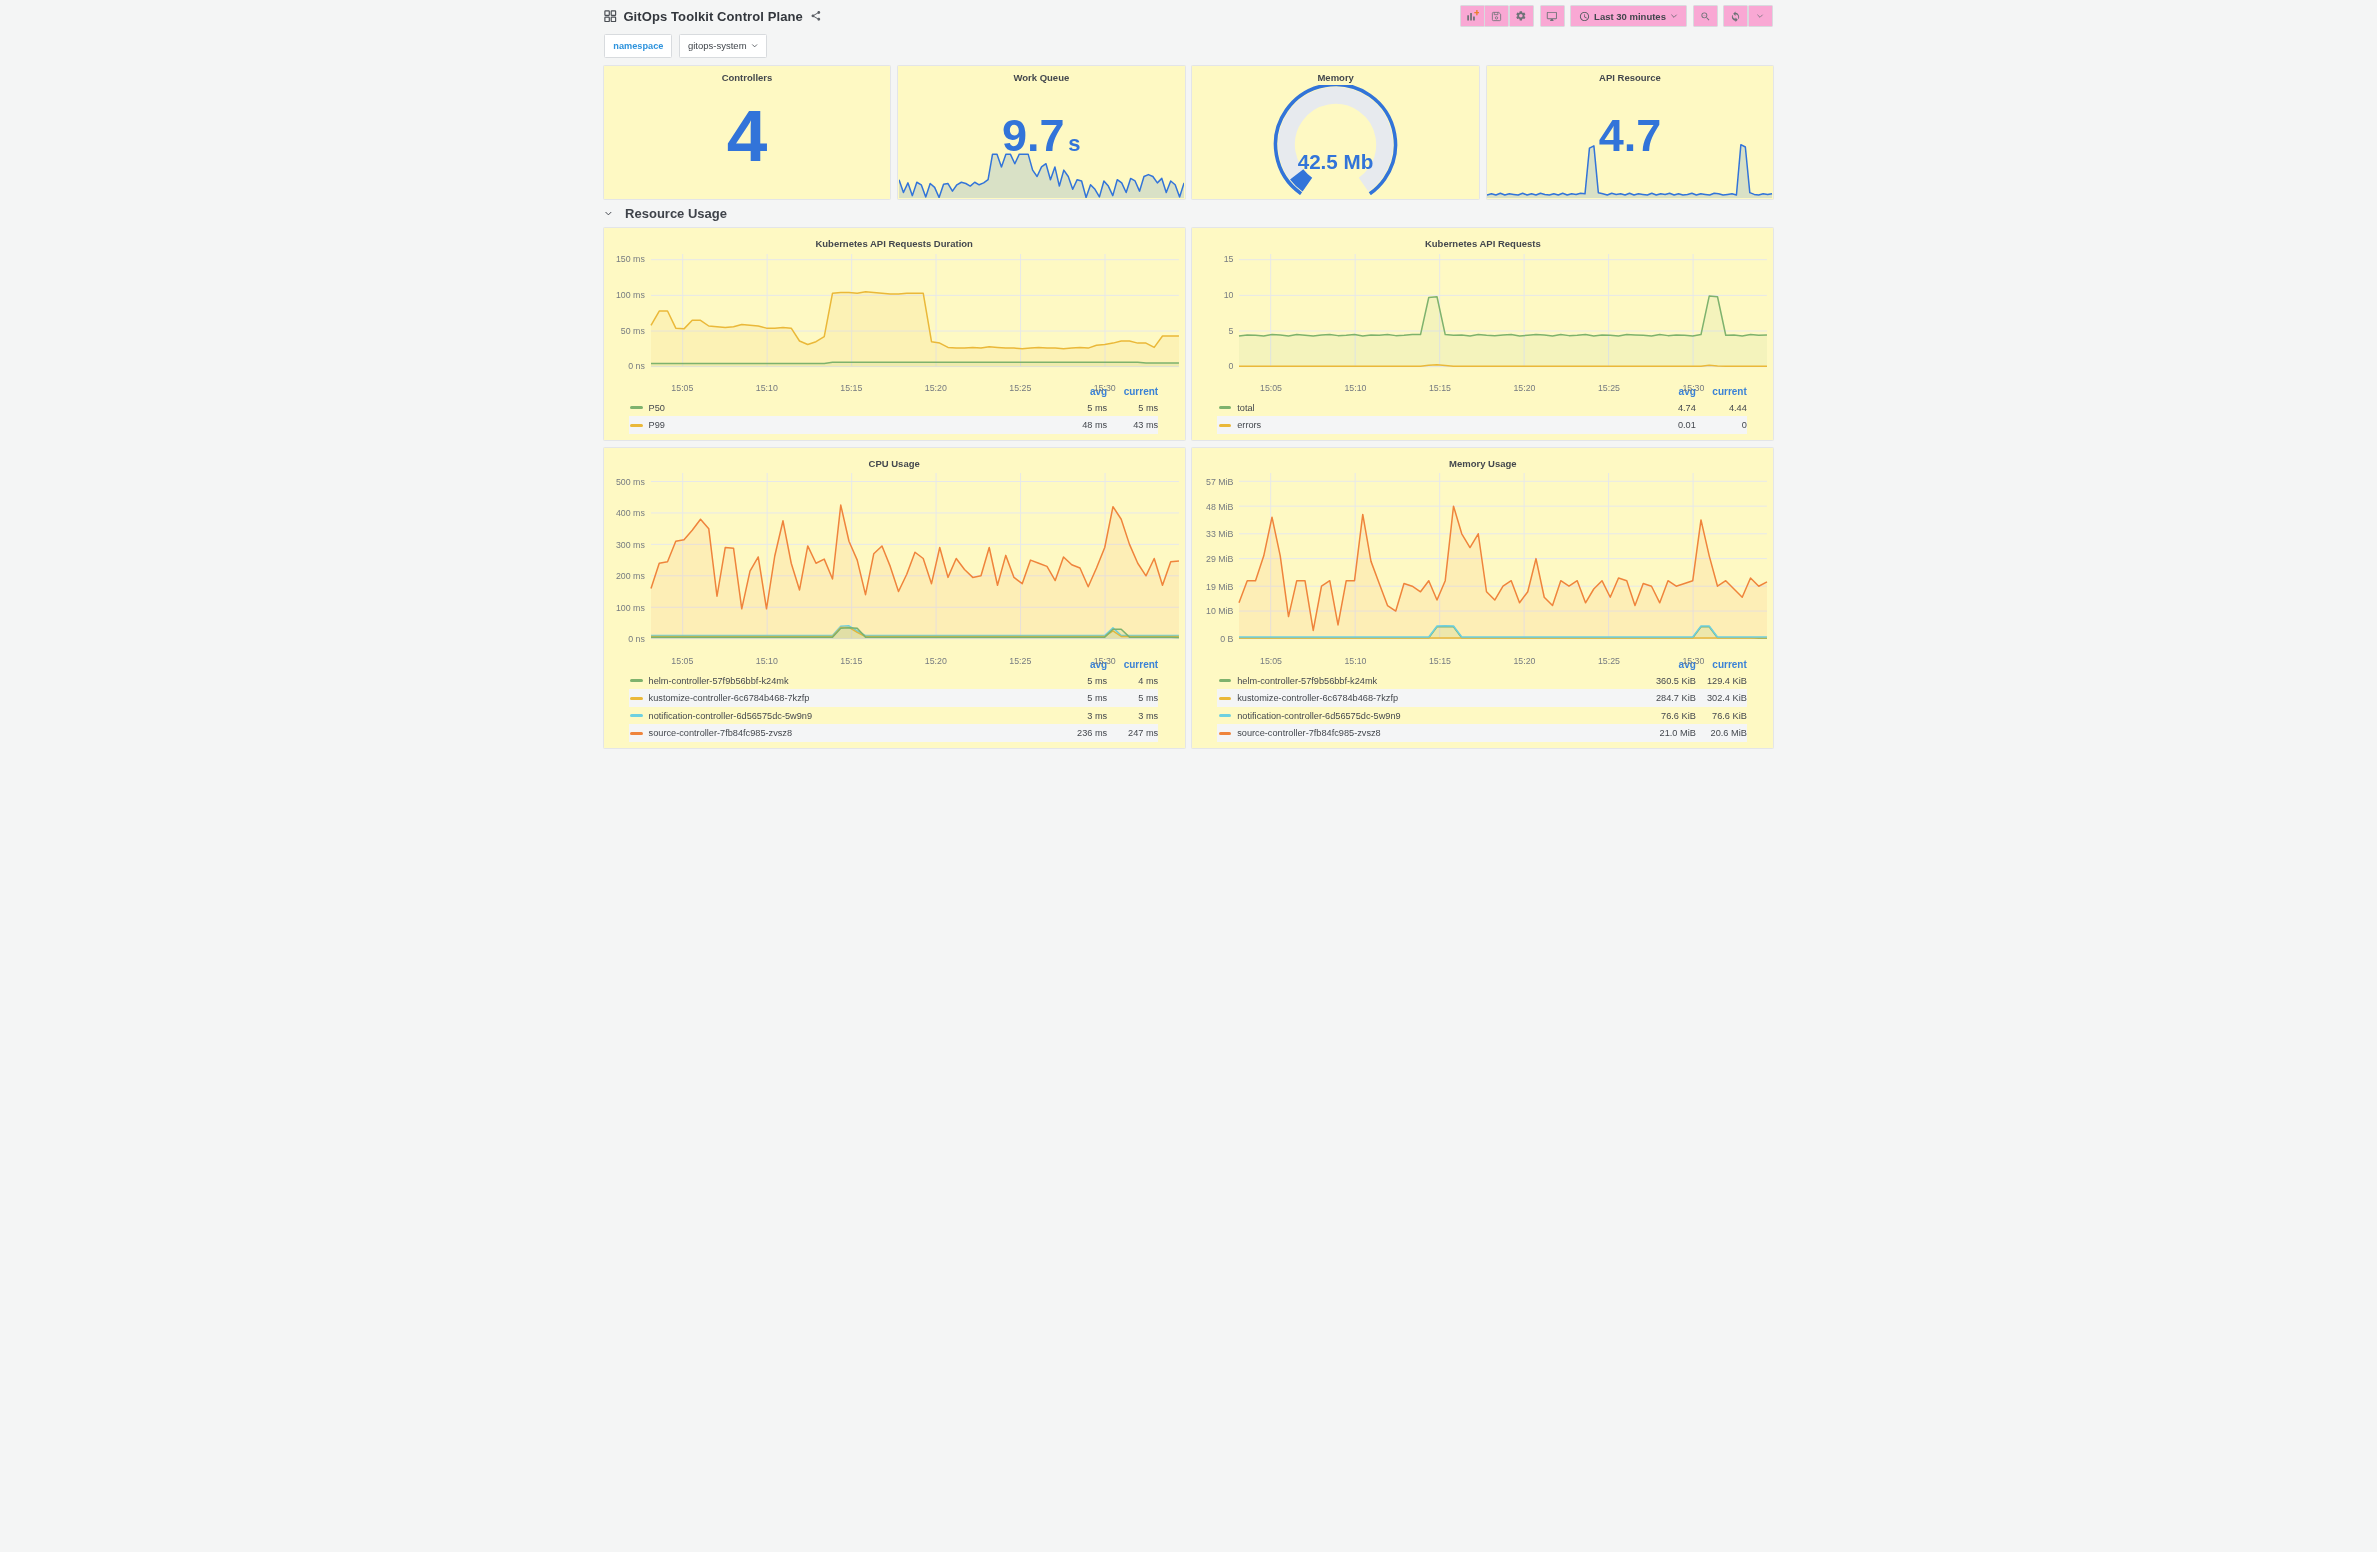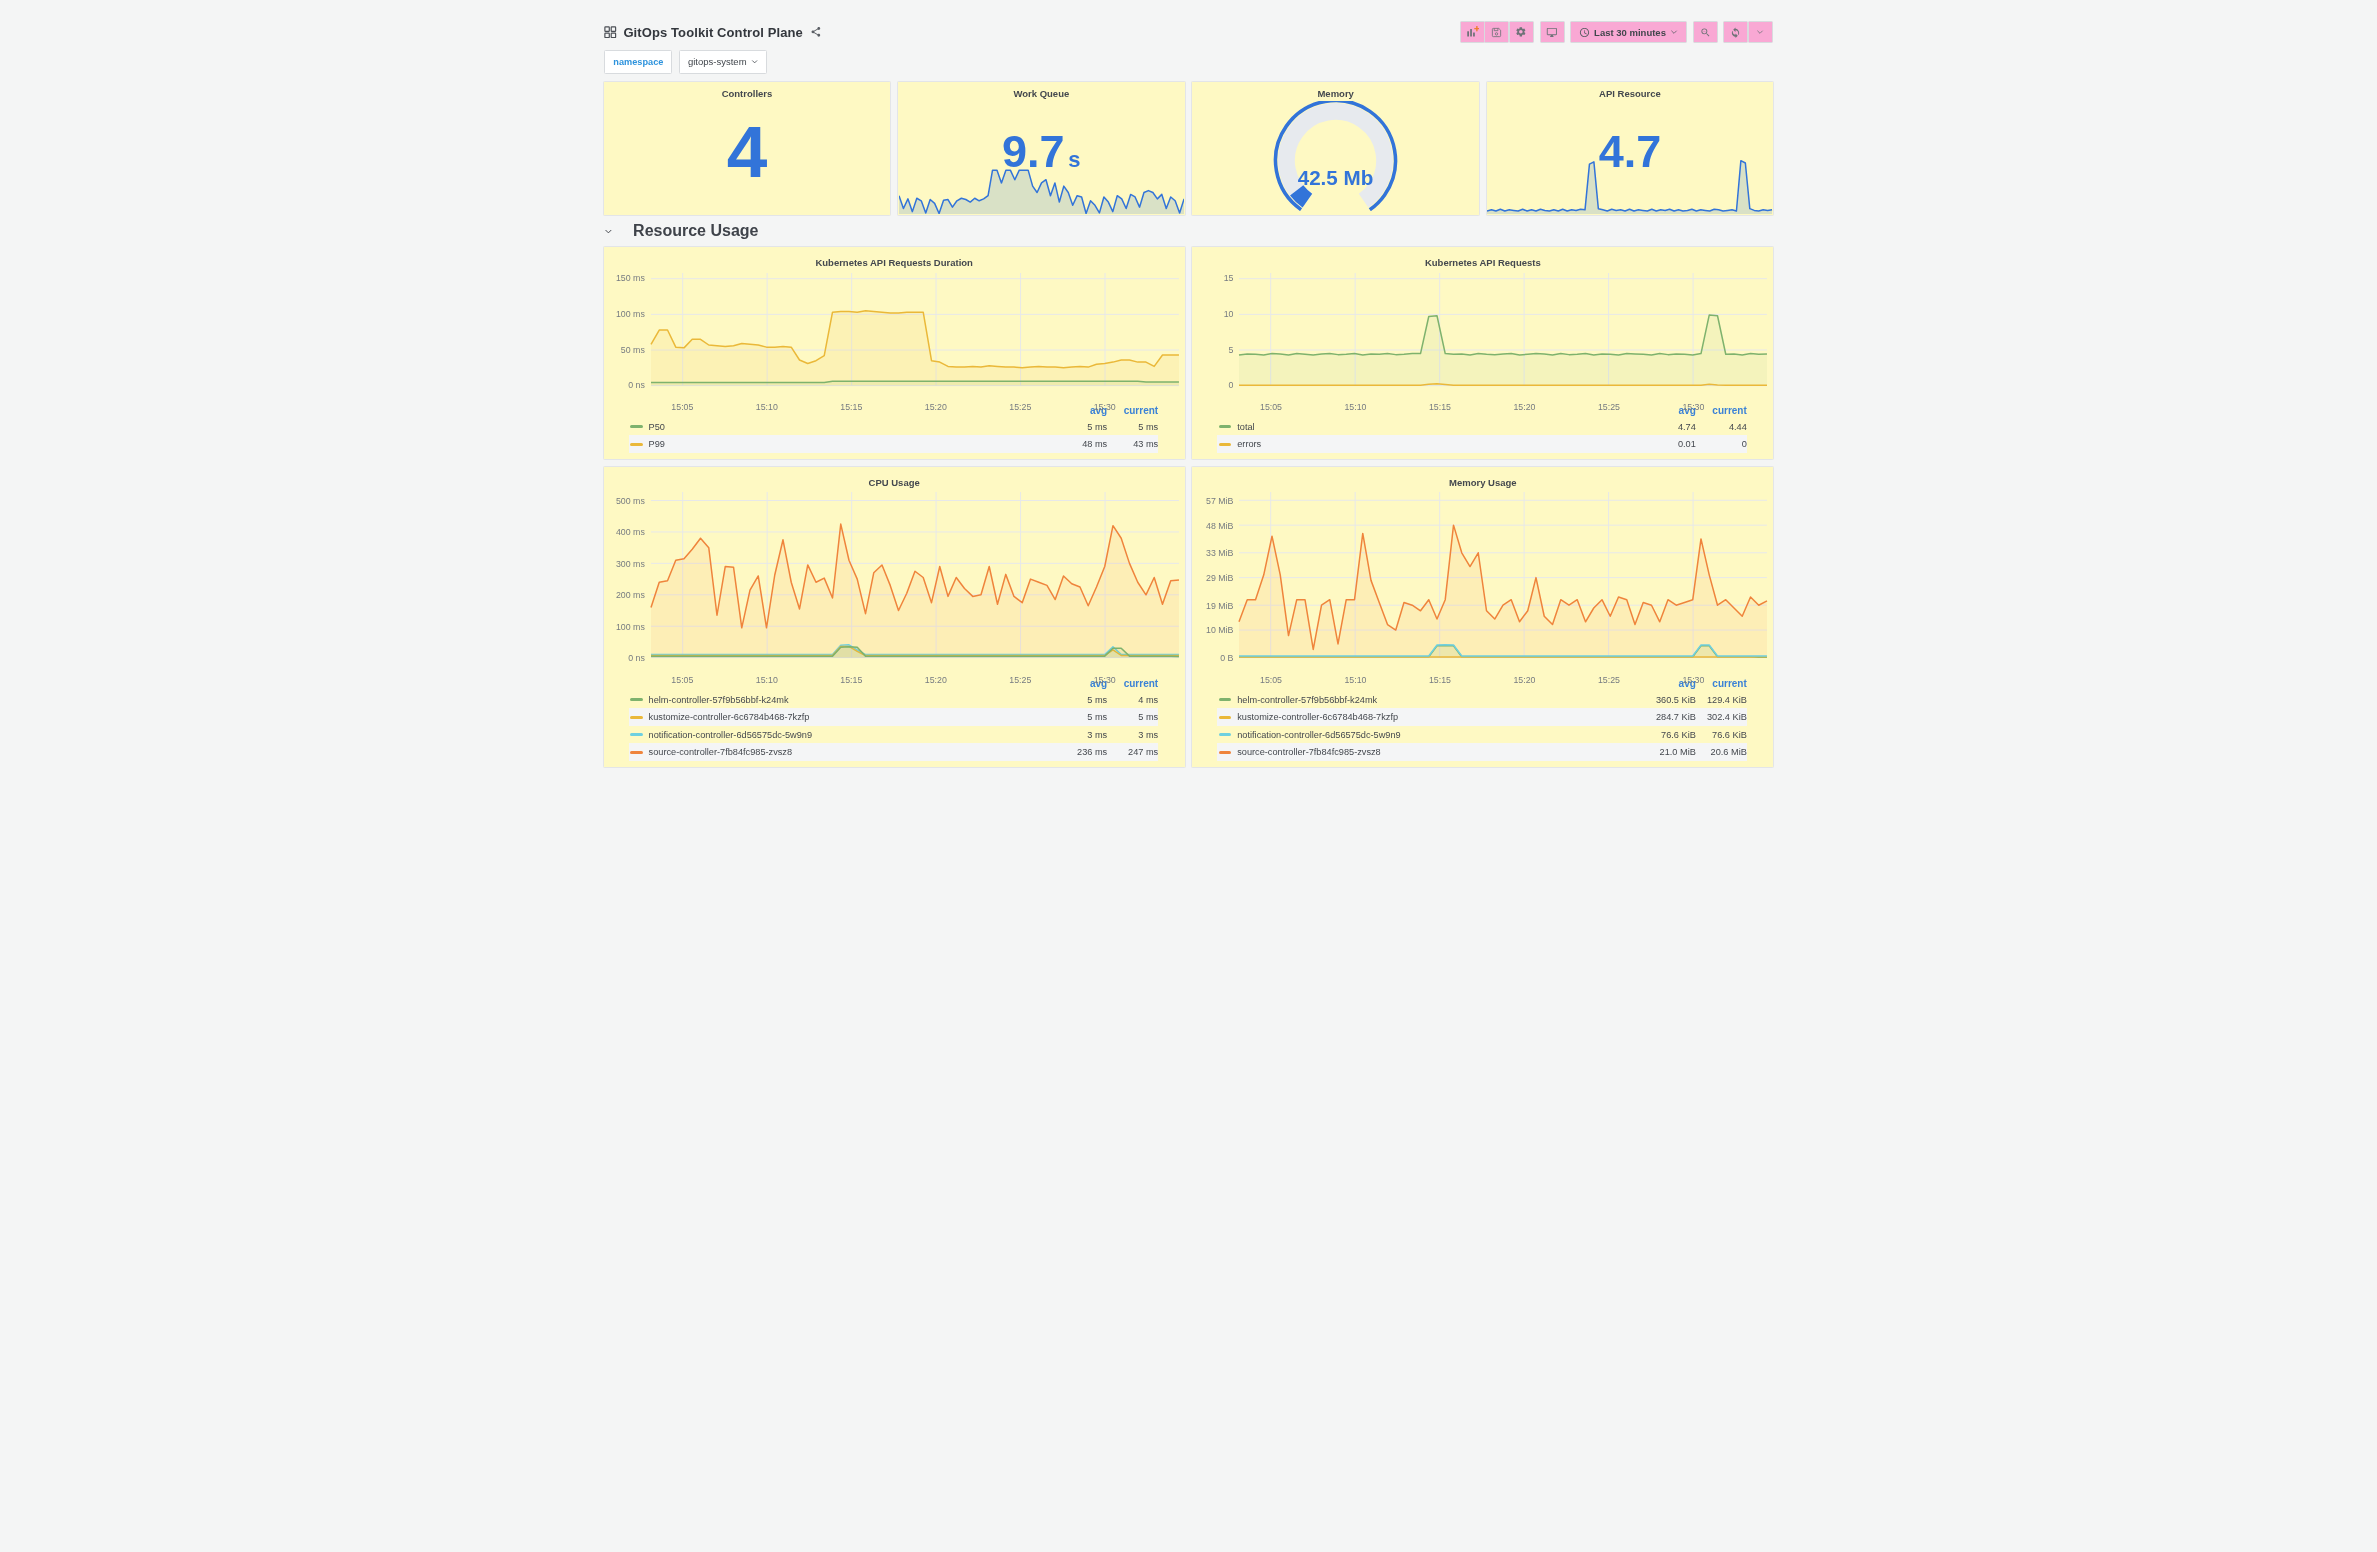--- a/index.html
+++ b/index.html
@@ -1,16 +1,16 @@
 <!DOCTYPE html>
 <html style="font-size:11.7px"><head>
 <meta charset="utf-8">
 <style>
   html,body{margin:0;padding:0;background:#F4F5F5;font-family:"Liberation Sans","DejaVu Sans",sans-serif;color:#464C54;}
-  .page{width:1189px;min-height:776px;margin:16px auto;background:#F4F5F5;overflow:hidden;}
+  .page{width:1189px;min-height:776px;margin:0 auto;background:#F4F5F5;overflow:hidden;}
   
   .dash-header{display:flex;justify-content:space-between;align-items:center;padding:5.1px 10.3px 3.7px 10.3px;}
   .hdr-left{display:flex;align-items:center;gap:6.6px;}
   .hdr-left h1{font-size:13px;font-weight:700;color:#33373D;margin:0;letter-spacing:0.1px;}
   .icon{display:inline-flex;align-items:center;justify-content:center;color:#6E7277;}
   .hdr-right{display:flex;align-items:center;gap:5.9px;}
   .btn-group{display:flex;}
   .btn{display:inline-flex;align-items:center;justify-content:center;gap:4.4px;height:22px;min-width:25px;background:#f9a8d4;border:0.7px solid #D8DBDE;border-radius:1.5px;color:#6E7277;cursor:pointer;padding:0 5.1px;font-size:9.5px;}
   .btn-group .btn + .btn{margin-left:-0.7px;}
   .timepicker{font-weight:600;color:#41464C;padding:0 7.3px;}
@@ -27,21 +27,21 @@
   .panel-title{margin:0;padding:5.9px 2.9px 0 2.9px;text-align:center;font-size:9.5px;font-weight:700;color:#44484E;cursor:pointer;position:relative;z-index:3;}
   .stat-value{position:absolute;left:0;right:0;top:52%;transform:translateY(-50%);text-align:center;font-weight:700;color:#3274D9;z-index:2;line-height:1;}
   .stat-value.huge{font-size:73px;}
   .stat-value.big{font-size:45px;}
   .stat-value .unit{font-size:22px;font-weight:700;margin-left:3.7px;}
   .sparkline{position:absolute;left:0.7px;right:0.7px;bottom:0.7px;z-index:1;}
   .sparkline svg{display:block;width:100%;height:100%;}
   .gauge-wrap{position:absolute;left:0;right:0;top:19px;bottom:2.9px;display:flex;align-items:flex-start;justify-content:center;}
   .gauge-value{font-size:32px;font-weight:700;fill:#3274D9;}
   
-  .section-header{display:flex;align-items:center;gap:20px;margin:5.9px 10.3px 5.9px 10.3px;font-size:16px;font-weight:700;color:#3F434A;cursor:pointer;}
+  .section-header{display:flex;align-items:center;gap:12px;margin:5.9px 10.3px 5.9px 10.3px;font-size:13px;font-weight:700;color:#3F434A;cursor:pointer;}
   
   .charts-grid{display:grid;grid-template-columns:1fr 1fr;gap:5.9px;margin:0 8.8px 5.9px 8.8px;}
   .chart-panel{display:flex;flex-direction:column;padding:4.4px 5.9px 5.9px 5.9px;box-sizing:border-box;}
   .chart-panel.short{height:214px;}
   .chart-panel.tall{height:302px;}
   .chart-body{flex:1;display:grid;grid-template-columns:41px 1fr;grid-template-rows:1fr 14.6px;margin-top:4.4px;min-height:0;}
   .y-labels{position:relative;grid-column:1;grid-row:1;}
   .y-tick{position:absolute;right:5.9px;transform:translateY(-50%);font-size:8.8px;color:#767B81;white-space:nowrap;}
   .plot{position:relative;grid-column:2;grid-row:1;cursor:crosshair;}
   .plot svg{position:absolute;inset:0;width:100%;height:100%;overflow:visible;}

